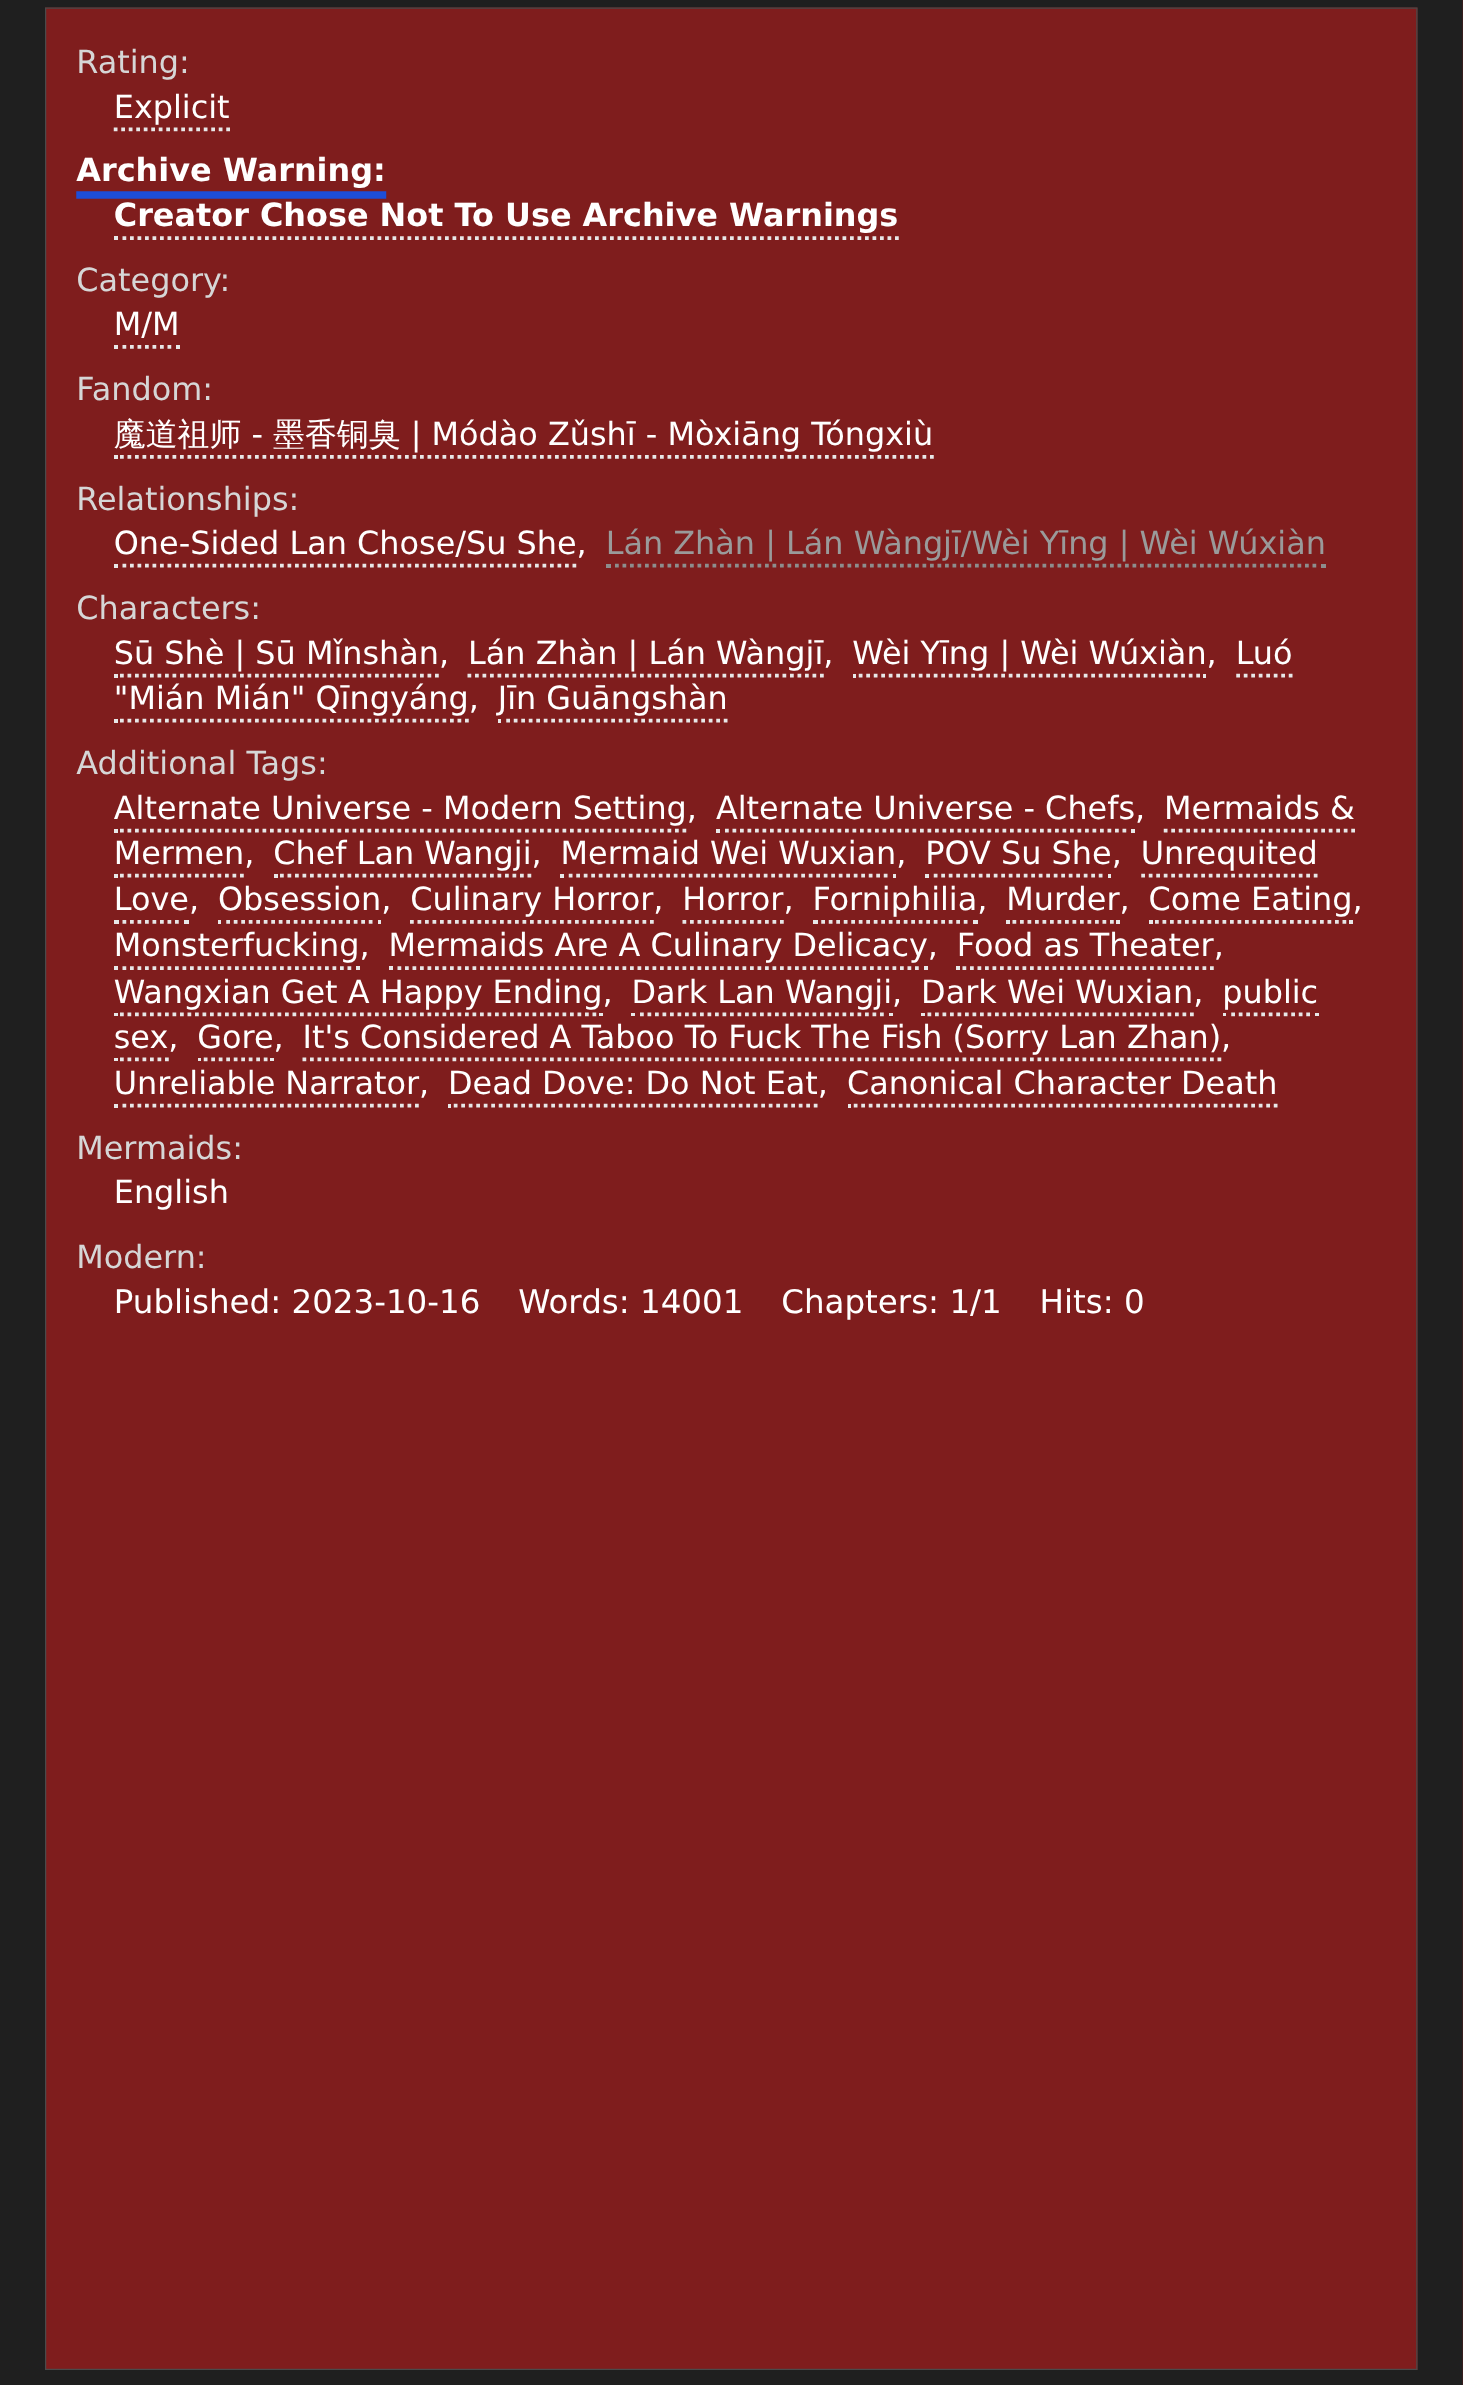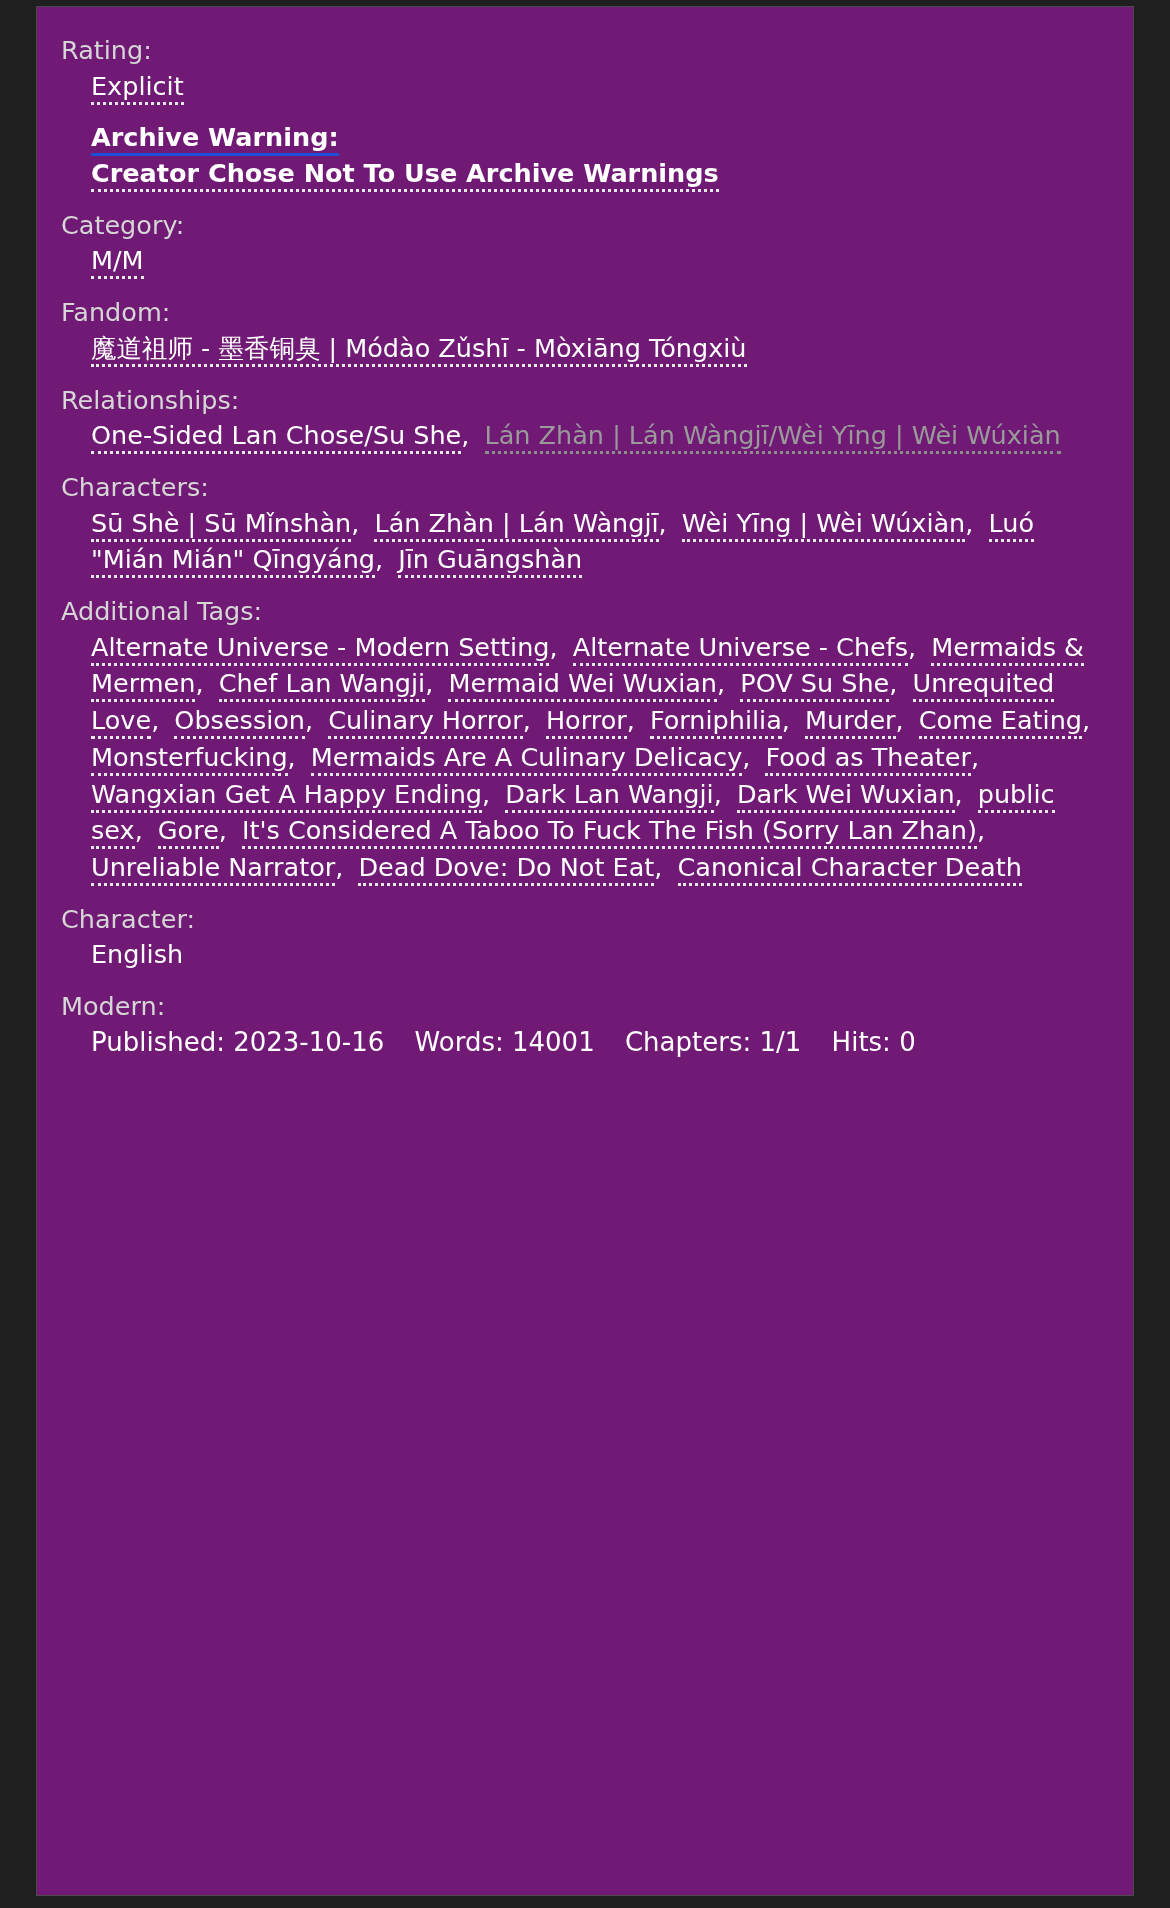--- a/index.html
+++ b/index.html
@@ -13,21 +13,21 @@
     font-family: "DejaVu Sans", sans-serif;
     overflow: hidden;
   }
   .work-meta {
     position: absolute;
     left: 36px;
     top: 6px;
     width: 1098px;
     height: 1890px;
     box-sizing: border-box;
-    background: #701a75;
+    background: #7f1d1d;
     border: 1px solid #4a4a4a;
     padding: 26px 24px 20px 24px;
   }
   dl.meta-list {
     margin: 0;
     padding: 0;
   }
   dt.meta-label {
     margin: 0;
     padding: 0;
@@ -35,23 +35,22 @@
     font-size: 25.5px;
     line-height: 1.36;
     font-weight: normal;
   }
   dt.meta-label.warning-label {
     font-weight: bold;
     color: #ffffff;
     display: block;
   }
   dt.meta-label.warning-label .label-text {
-    border-bottom: 3px solid #1d4ed8;
+    border-bottom: 6px solid #1d4ed8;
     padding-bottom: 1px;
-    margin-left: 30px;
   }
   dd.meta-value {
     margin: 0 0 16px 0;
     padding: 0 0 0 30px;
     color: #ffffff;
     font-size: 25.5px;
     line-height: 1.44;
   }
   .tag-link {
     color: #ffffff;
@@ -120,21 +119,21 @@
 
     <dt class="meta-label">Relationships:</dt>
     <dd class="meta-value"><span class="tag-link">One-Sided Lan Chose/Su She</span><span class="sep">,</span> <span class="tag-link visited">Lán Zhàn | Lán Wàngjī/Wèi Yīng | Wèi Wúxiàn</span></dd>
 
     <dt class="meta-label">Characters:</dt>
     <dd class="meta-value"><span class="tag-link">Sū Shè | Sū Mǐnshàn</span><span class="sep">,</span> <span class="tag-link">Lán Zhàn | Lán Wàngjī</span><span class="sep">,</span> <span class="tag-link">Wèi Yīng | Wèi Wúxiàn</span><span class="sep">,</span> <span class="tag-link">Luó "Mián Mián" Qīngyáng</span><span class="sep">,</span> <span class="tag-link">Jīn Guāngshàn</span></dd>
 
     <dt class="meta-label">Additional Tags:</dt>
     <dd class="meta-value"><span class="tag-link">Alternate Universe - Modern Setting</span><span class="sep">,</span> <span class="tag-link">Alternate Universe - Chefs</span><span class="sep">,</span> <span class="tag-link">Mermaids &amp; Mermen</span><span class="sep">,</span> <span class="tag-link">Chef Lan Wangji</span><span class="sep">,</span> <span class="tag-link">Mermaid Wei Wuxian</span><span class="sep">,</span> <span class="tag-link">POV Su She</span><span class="sep">,</span> <span class="tag-link">Unrequited Love</span><span class="sep">,</span> <span class="tag-link">Obsession</span><span class="sep">,</span> <span class="tag-link">Culinary Horror</span><span class="sep">,</span> <span class="tag-link">Horror</span><span class="sep">,</span> <span class="tag-link">Forniphilia</span><span class="sep">,</span> <span class="tag-link">Murder</span><span class="sep">,</span> <span class="tag-link">Come Eating</span><span class="sep">,</span> <span class="tag-link">Monsterfucking</span><span class="sep">,</span> <span class="tag-link">Mermaids Are A Culinary Delicacy</span><span class="sep">,</span> <span class="tag-link">Food as Theater</span><span class="sep">,</span> <span class="tag-link">Wangxian Get A Happy Ending</span><span class="sep">,</span> <span class="tag-link">Dark Lan Wangji</span><span class="sep">,</span> <span class="tag-link">Dark Wei Wuxian</span><span class="sep">,</span> <span class="tag-link">public sex</span><span class="sep">,</span> <span class="tag-link">Gore</span><span class="sep">,</span> <span class="tag-link">It's Considered A Taboo To Fuck The Fish (Sorry Lan Zhan)</span><span class="sep">,</span> <span class="tag-link">Unreliable Narrator</span><span class="sep">,</span> <span class="tag-link">Dead Dove: Do Not Eat</span><span class="sep">,</span> <span class="tag-link">Canonical Character Death</span></dd>
 
-    <dt class="meta-label">Character:</dt>
+    <dt class="meta-label">Mermaids:</dt>
     <dd class="meta-value">
       <span class="plain-value">English</span>
     </dd>
 
     <dt class="meta-label">Modern:</dt>
     <dd class="meta-value stats-dd">
       <div class="stats-line"><span class="stat-group"><span class="stat-name">Published:</span> <span class="stat-val">2023-10-16</span></span> <span class="stat-group"><span class="stat-name">Words:</span> <span class="stat-val">14001</span></span> <span class="stat-group"><span class="stat-name">Chapters:</span> <span class="stat-val">1/1</span></span> <span class="stat-group"><span class="stat-name">Hits:</span> <span class="stat-val">0</span></span> </div>
     </dd>
 
   </dl>

